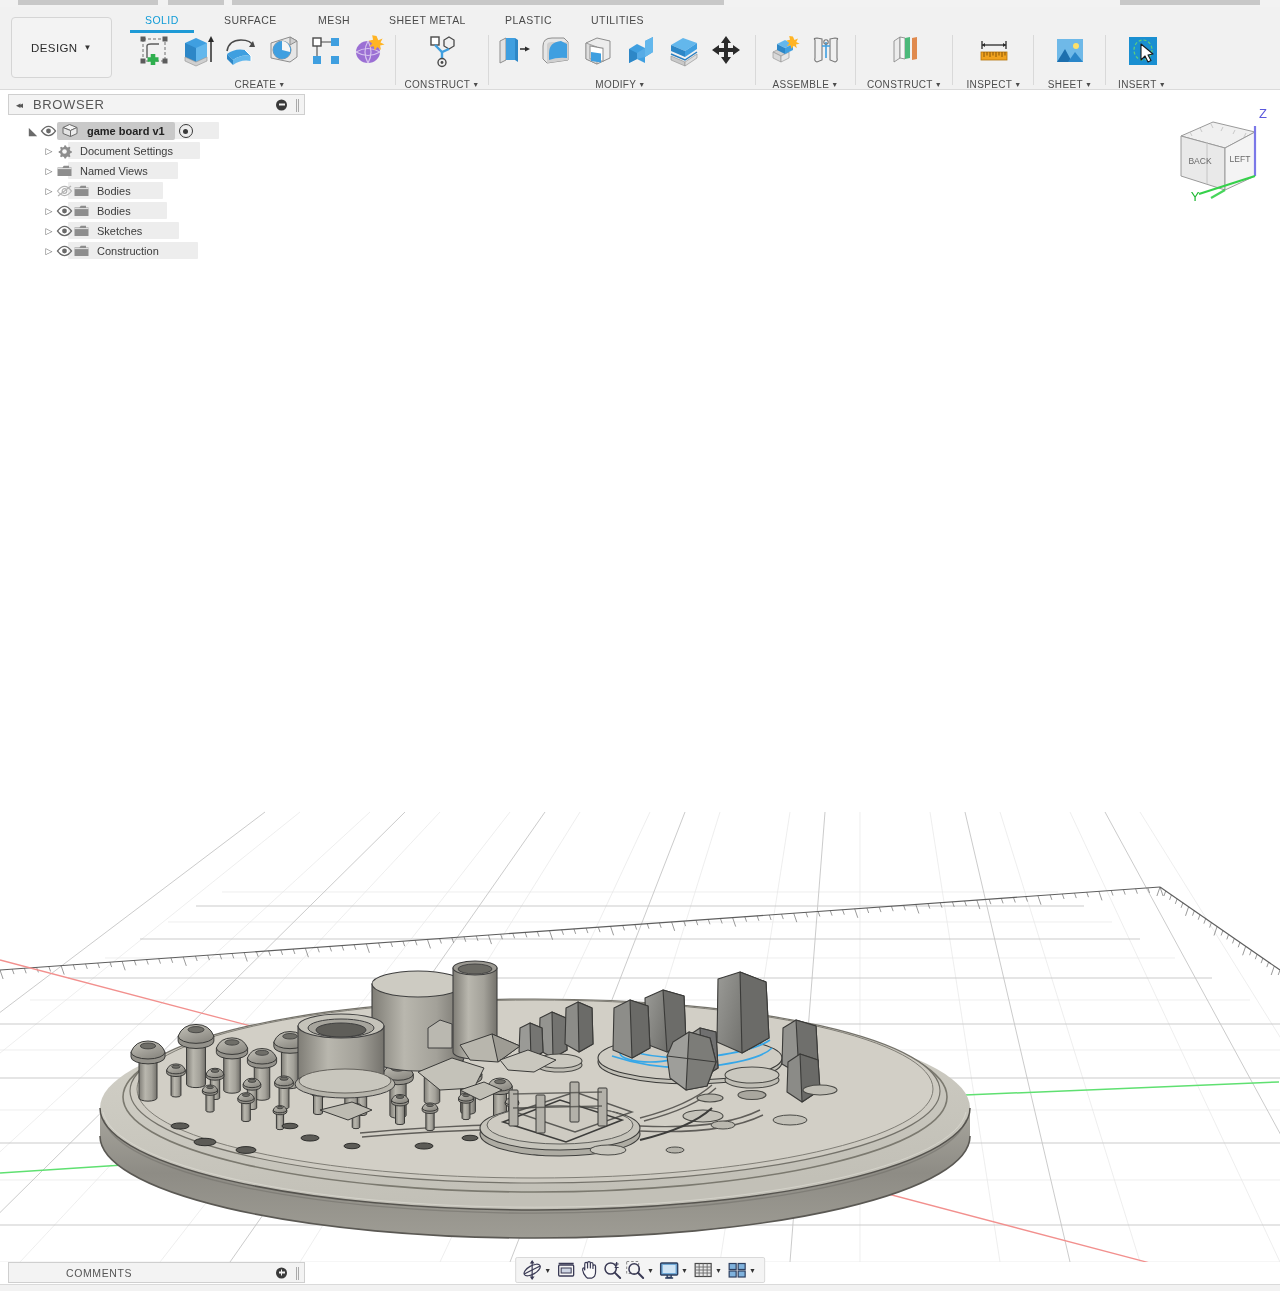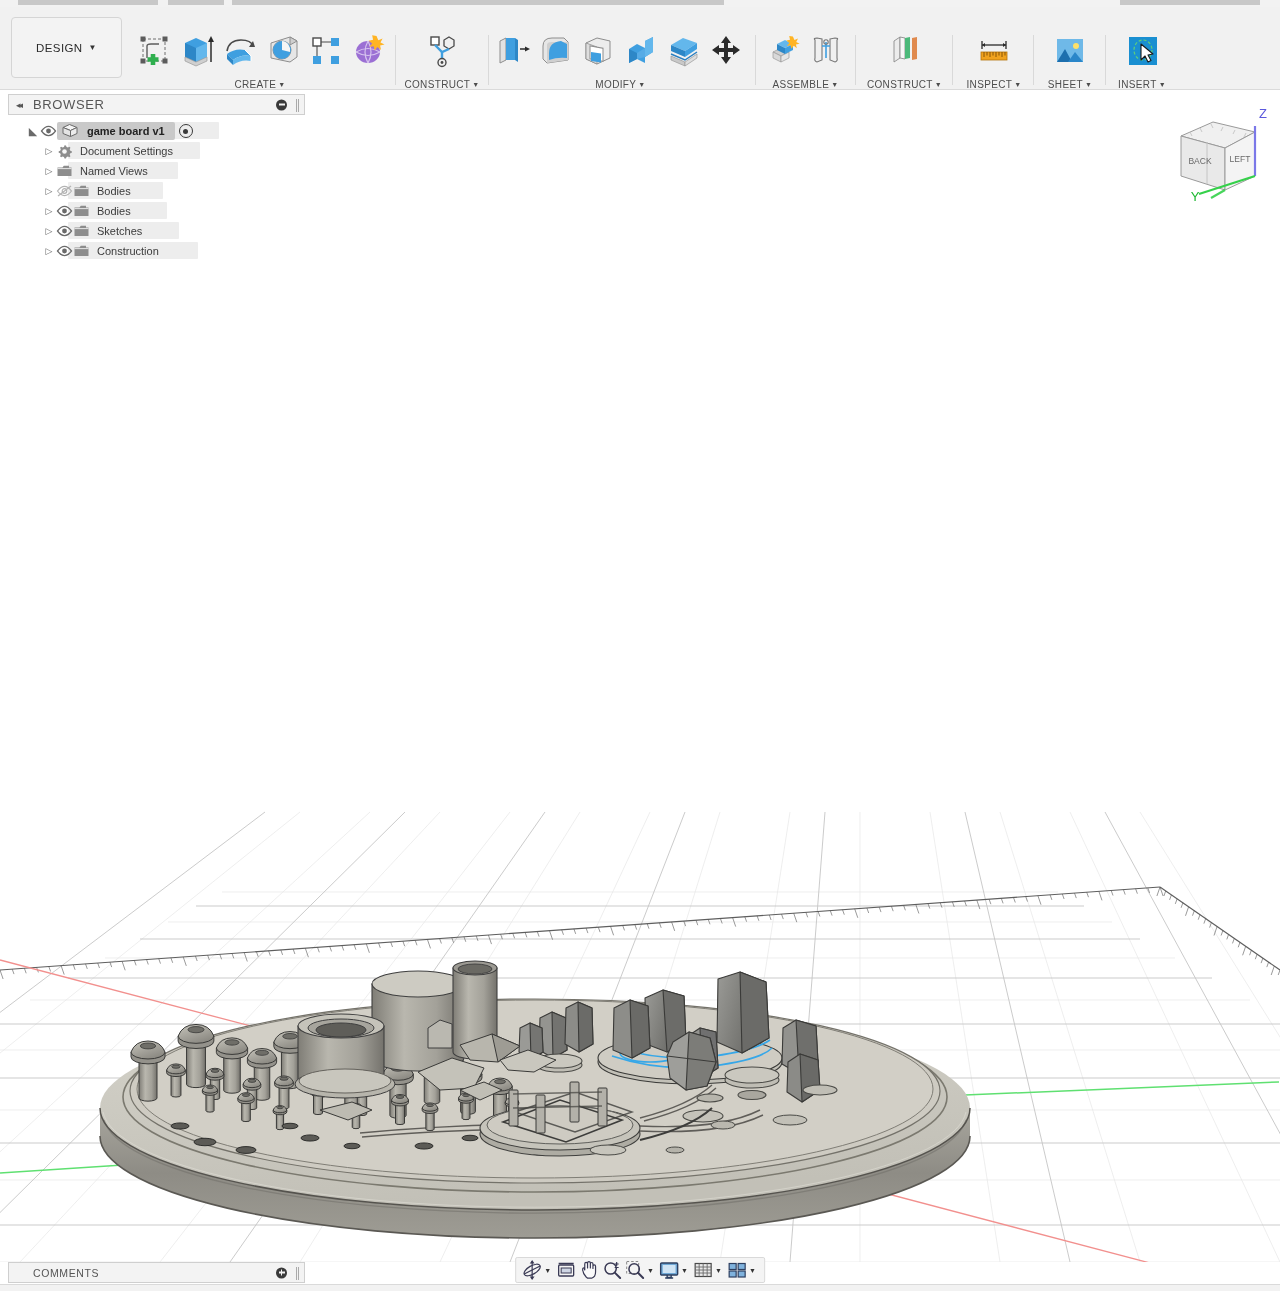--- a/index.html
+++ b/index.html
@@ -16,21 +16,21 @@
     background:#f2f2f2;
   }
   #topstrip .seg{ position:absolute; top:0; height:5px; background:#c8c8c8; }
 
   
   #ribbon{
     position:absolute; left:0; top:7px; width:1280px; height:83px;
     background:#f1f1f1; border-bottom:1px solid #dadada;
   }
   #design-btn{
-    position:absolute; left:11px; top:10px; width:111px; height:61px;
+    position:absolute; left:11px; top:10px; width:101px; height:61px;
     border:1px solid #d5d5d5; border-radius:4px; background:#f3f3f3;
     display:flex; align-items:center; justify-content:center;
     font-size:11.5px; color:#2b2b2b; letter-spacing:.4px; cursor:pointer;
   }
   #design-btn .caret{ margin-left:6px; font-size:8px; color:#333; }
 
   .tabs{ position:absolute; top:7px; left:0; width:1280px; height:16px; }
   .tab{
     position:absolute; top:0; font-size:10.5px; color:#4a4a4a;
     letter-spacing:.45px; cursor:pointer; white-space:nowrap;
@@ -116,21 +116,21 @@
   #viewport{
     position:absolute; left:0; top:90px; width:1280px; height:1172px;
     background:#ffffff; overflow:hidden;
   }
   #viewcube{ position:absolute; right:3px; top:12px; width:118px; height:100px; }
 
   
   #comments{
     position:absolute; left:8px; bottom:8px; width:297px; height:21px;
     background:#f3f3f3; border:1px solid #cfcfcf;
-    display:flex; align-items:center; z-index:20;
+    display:flex; align-items:center; z-index:20;padding-left:33px;
   }
   #comments .ctitle{ margin-left:24px; font-size:10.5px; color:#555; letter-spacing:.6px; }
   #comments .plus{
     position:absolute; right:17px; top:50%; transform:translateY(-50%);
     width:11px; height:11px; border-radius:50%; background:#3a3a3a;
     cursor:pointer;
   }
   #comments .plus::before{
     content:""; position:absolute; left:2.5px; top:4.75px; width:6px; height:1.5px; background:#f3f3f3;
   }
@@ -167,20 +167,28 @@
   <div class="seg" style="left:1120px;width:140px;"></div>
 </div>
 
 <div id="ribbon">
 
   <div id="design-btn">
     <span>DESIGN</span>
     <span class="caret">▼</span>
   </div>
 
+  <div class="tabs" id="tabs">
+      <div class="tab active" style="left: 145px;"><span>SOLID</span><span class="uline"></span></div>
+      <div class="tab" style="left: 224px;"><span>SURFACE</span></div>
+      <div class="tab" style="left: 318px;"><span>MESH</span></div>
+      <div class="tab" style="left: 389px;"><span>SHEET METAL</span></div>
+      <div class="tab" style="left: 505px;"><span>PLASTIC</span></div>
+      <div class="tab" style="left: 591px;"><span>UTILITIES</span></div>
+    </div>
 
   <div id="seps">
       <div class="sep" style="left: 395px;"></div>
       <div class="sep" style="left: 488px;"></div>
       <div class="sep" style="left: 755px;"></div>
       <div class="sep" style="left: 855px;"></div>
       <div class="sep" style="left: 952px;"></div>
       <div class="sep" style="left: 1033px;"></div>
       <div class="sep" style="left: 1105px;"></div>
     </div>

